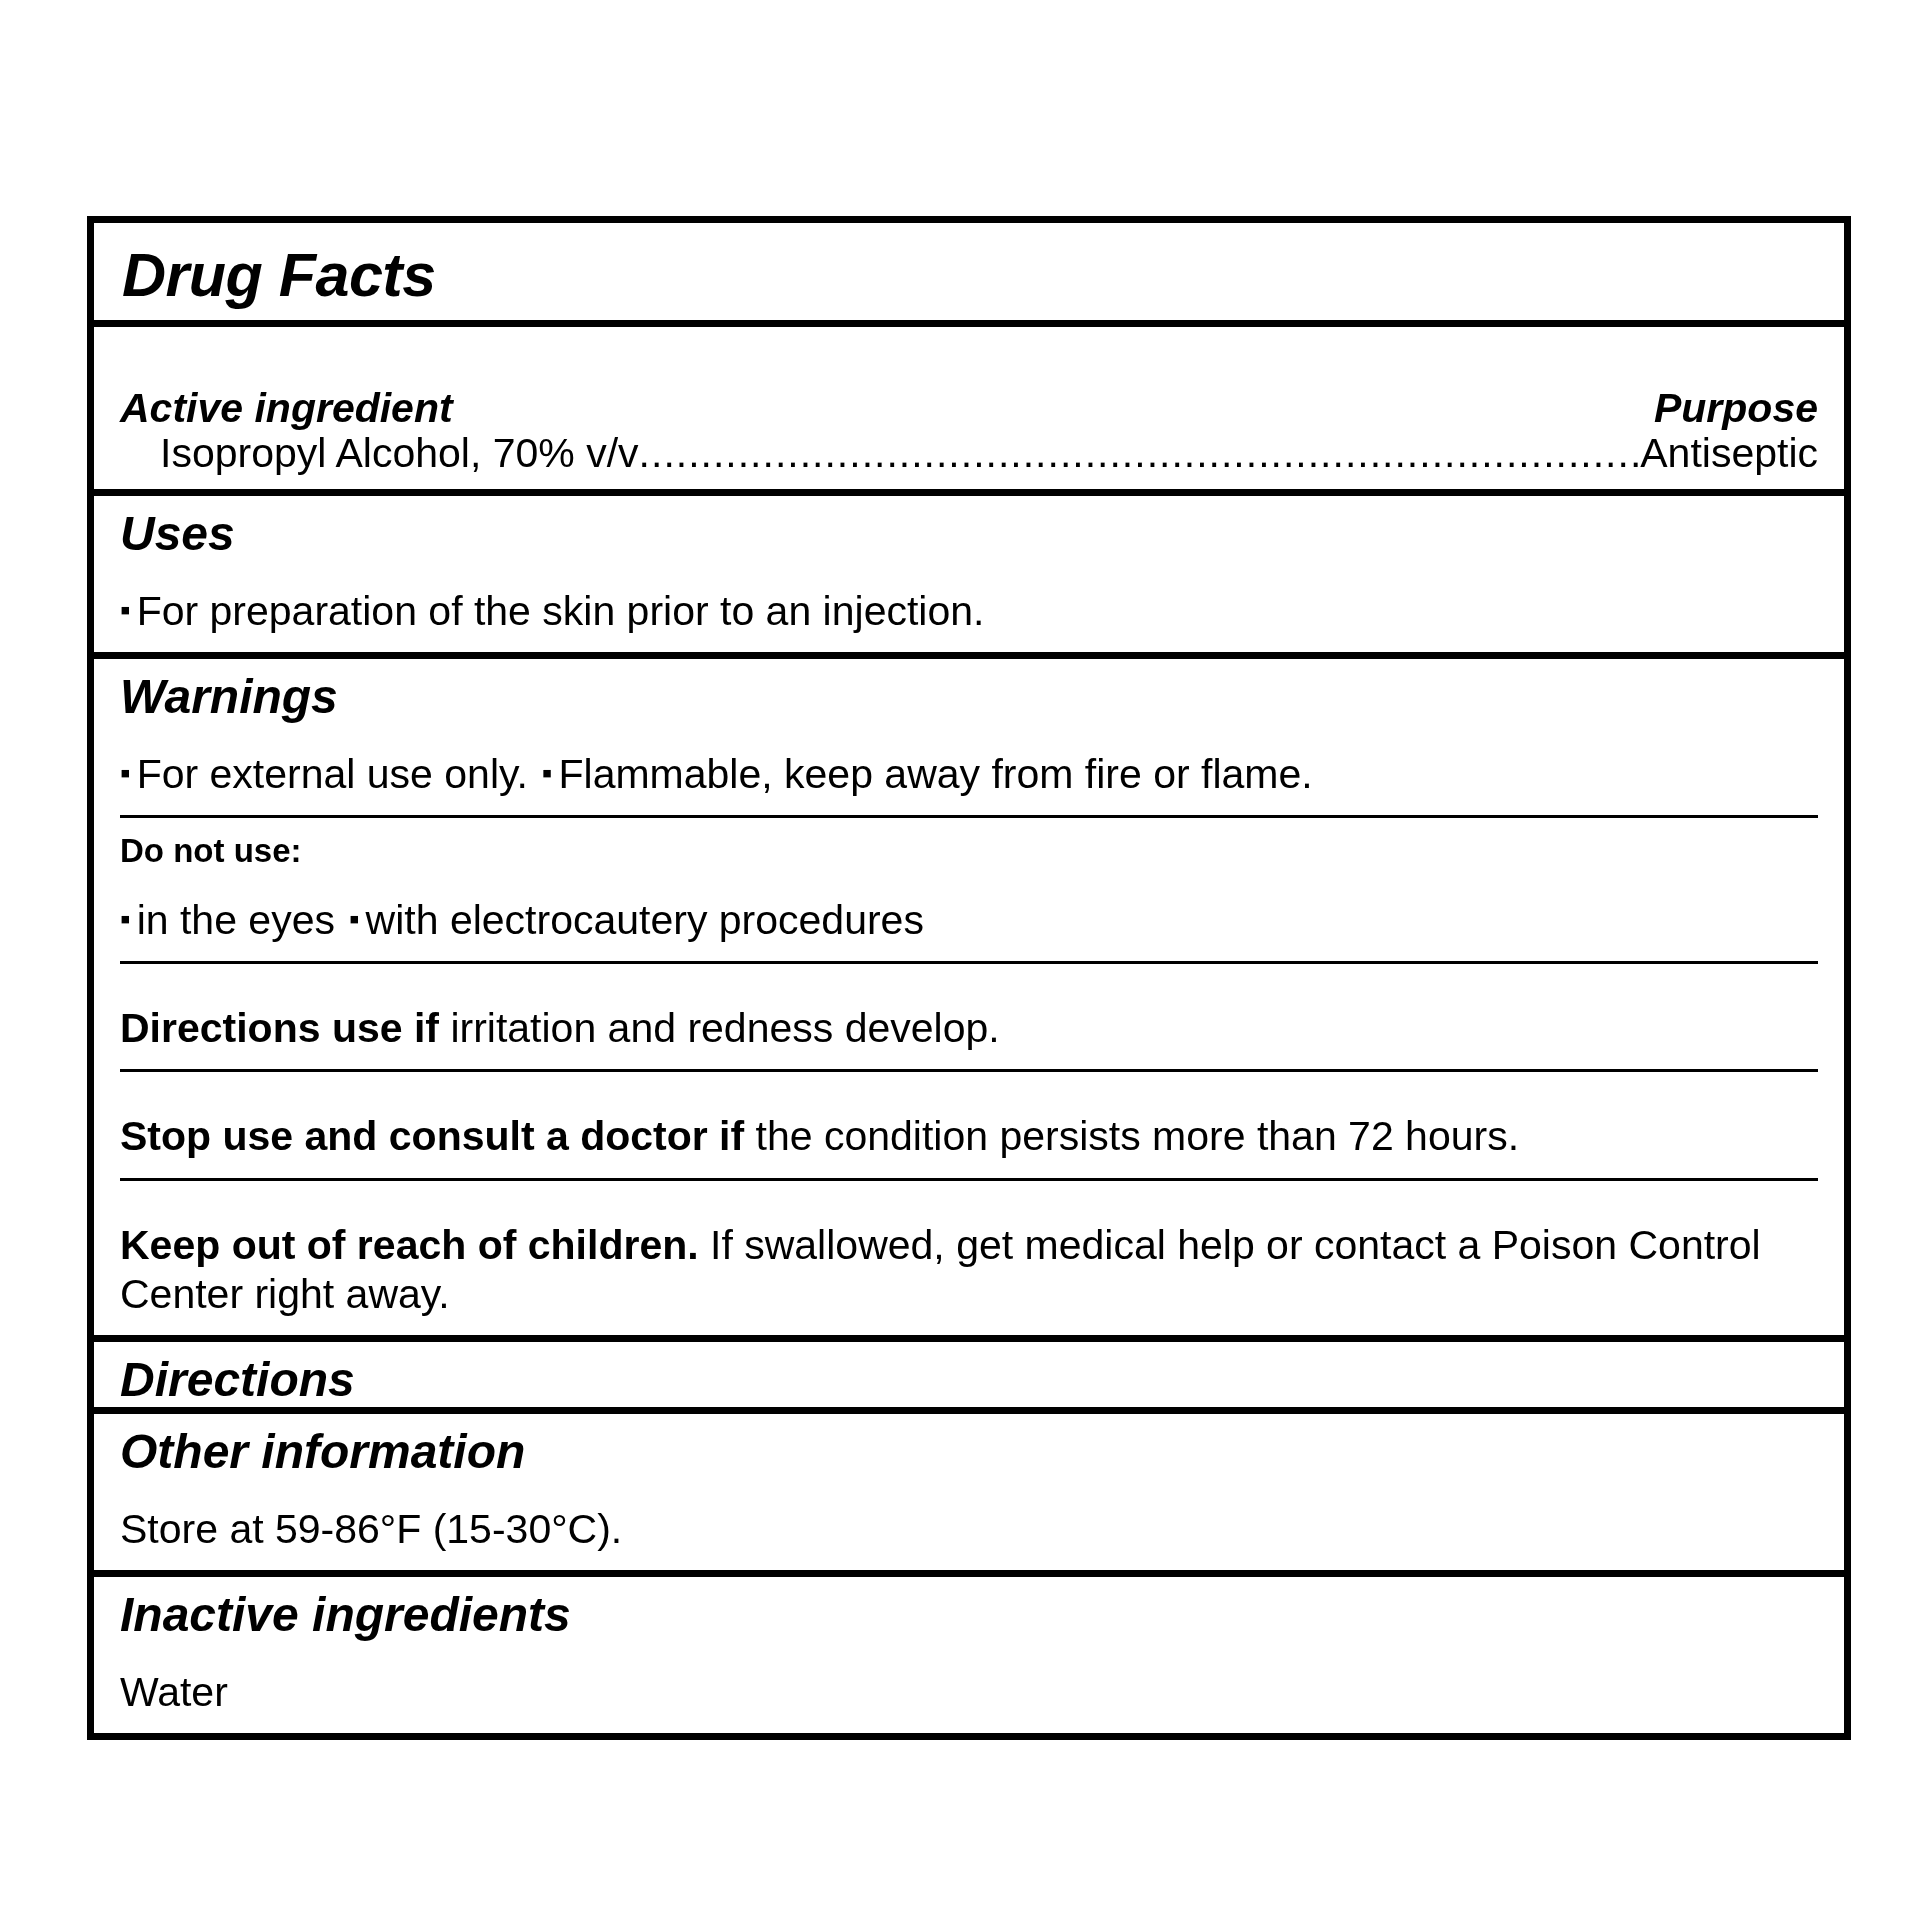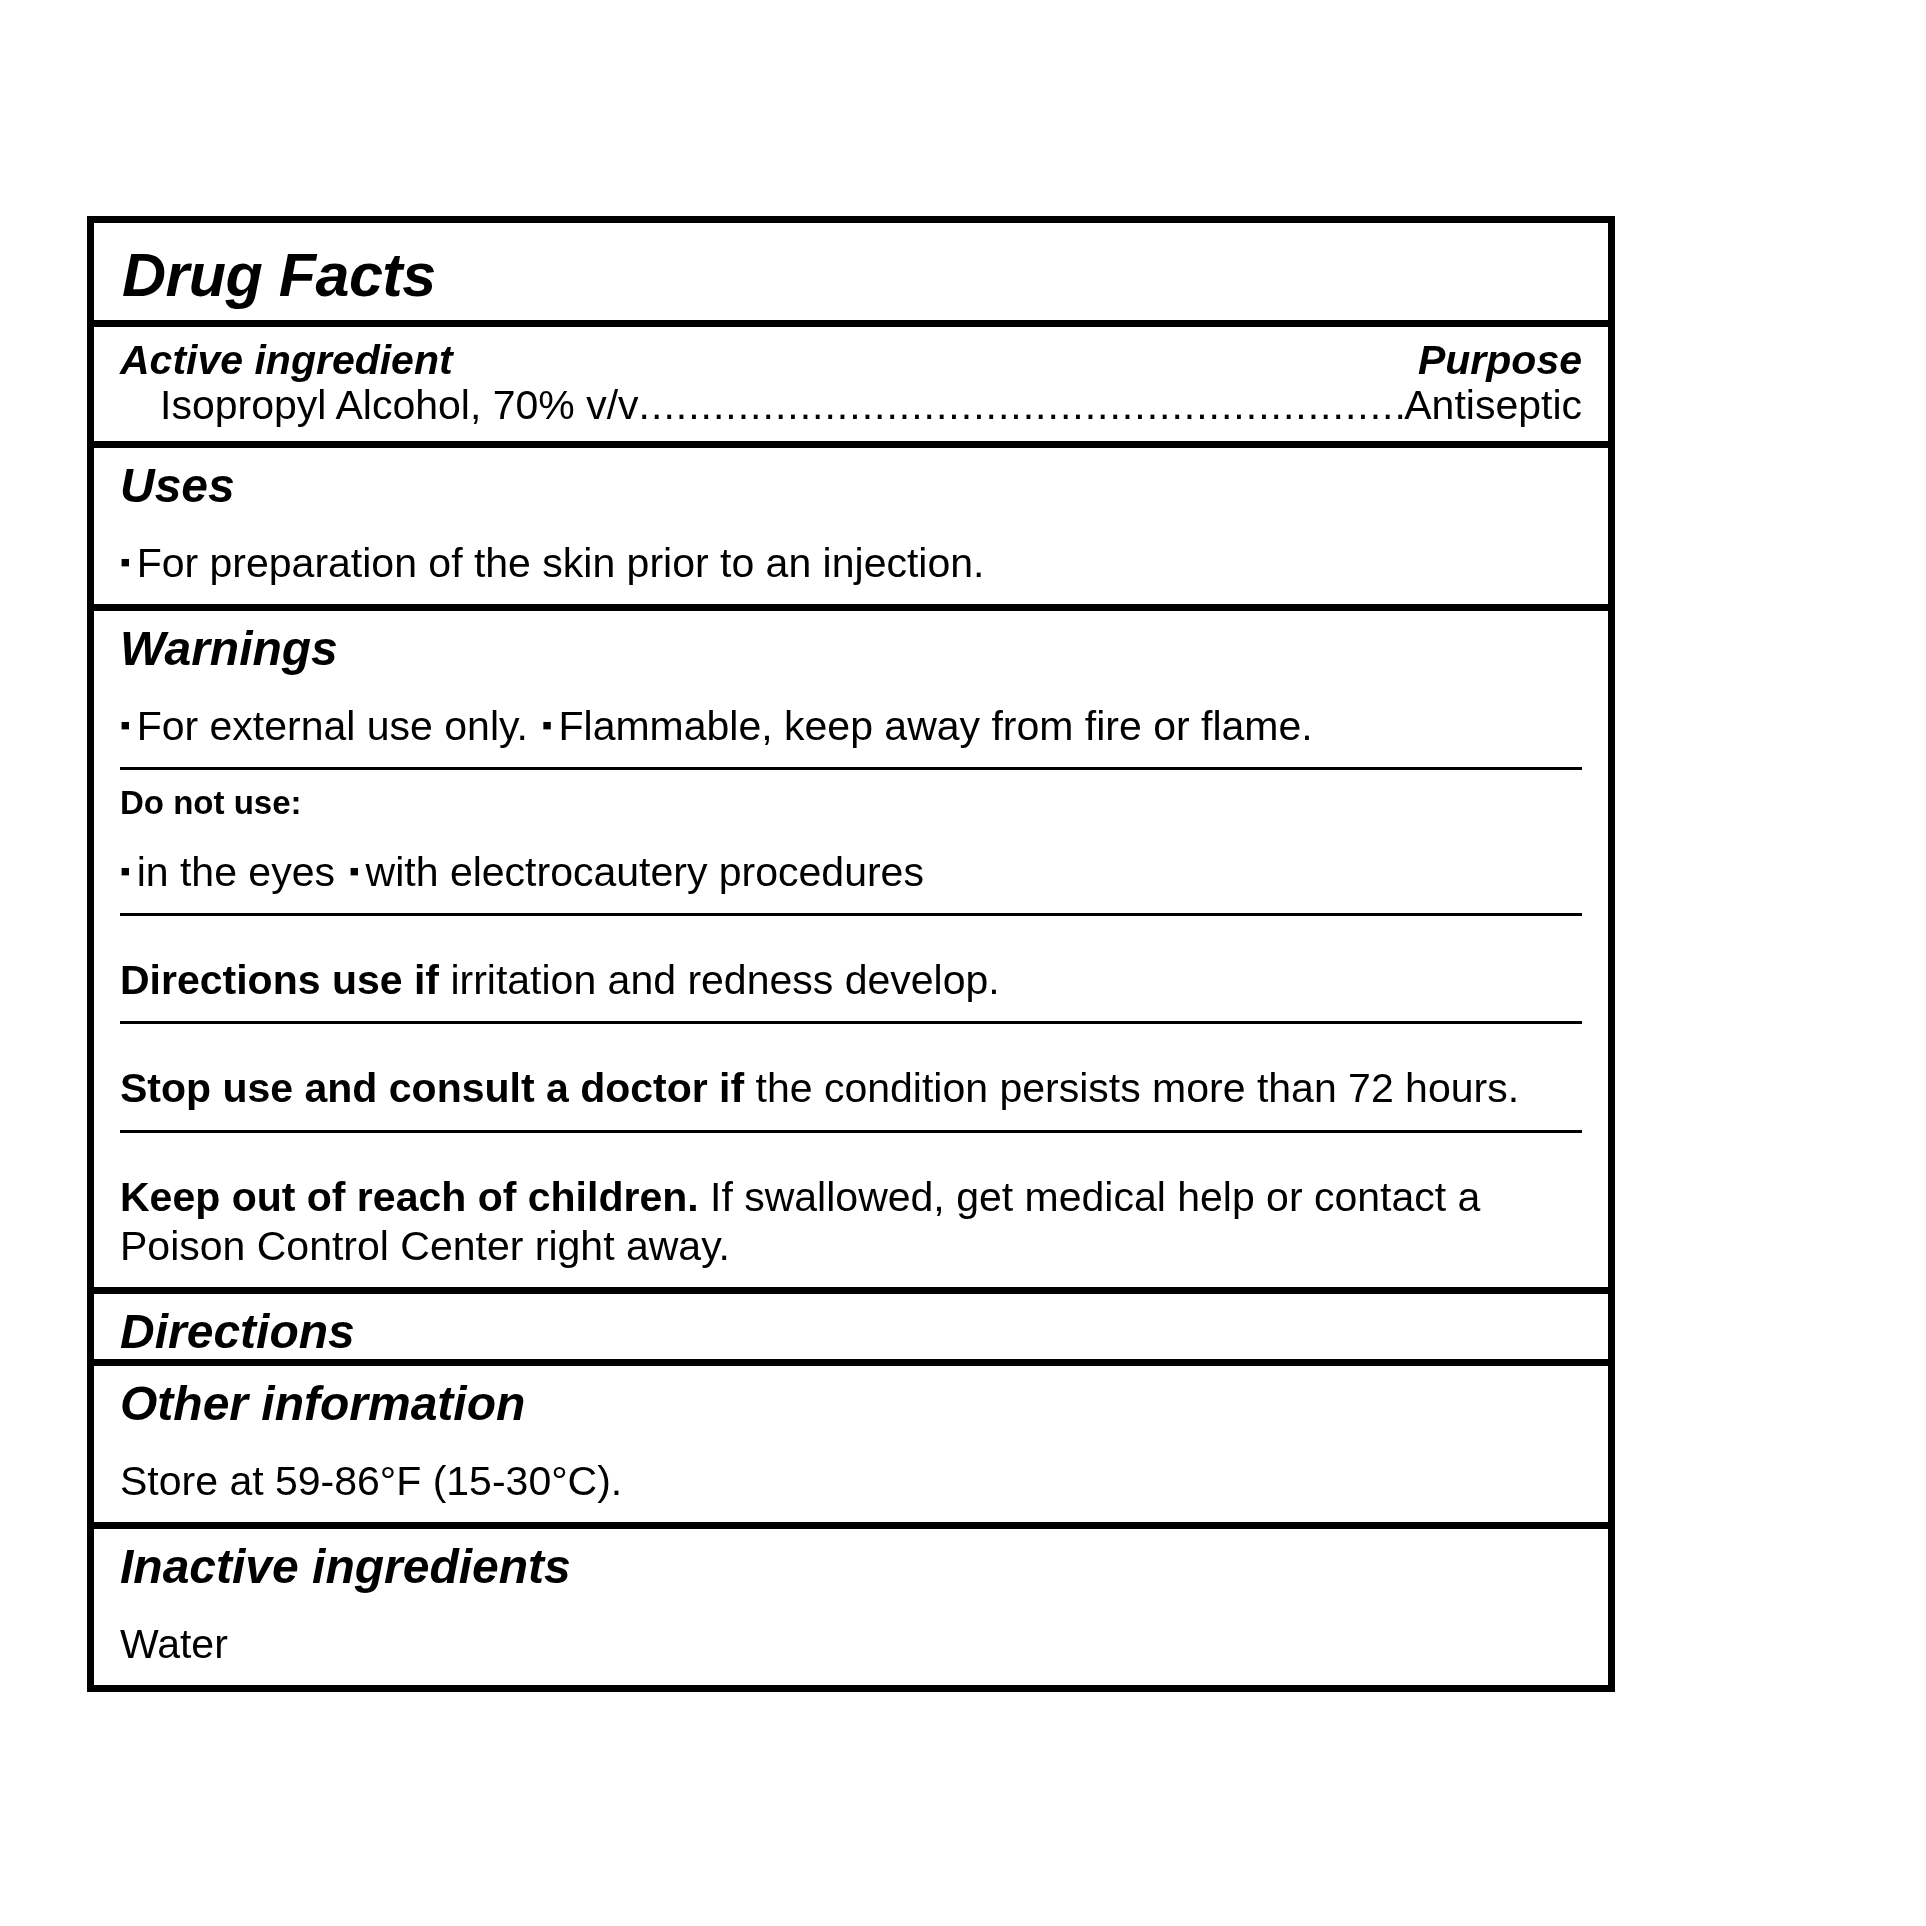--- a/index.html
+++ b/index.html
@@ -20,21 +20,21 @@
     width: 1927px;
     height: 1927px;
     box-sizing: border-box;
   }
 
   
   .drug-facts {
     position: absolute;
     left: 87px;
     top: 216px;
-    width: 1528px;
+    width: 1764px;
     box-sizing: border-box;
     border: 7px solid #000;
     background: #fff;
     padding: 0;
   }
 
   .title {
     font-size: 61px;
     font-style: italic;
     font-weight: bold;
@@ -61,20 +61,21 @@
 
   .row-head {
     display: flex;
     justify-content: space-between;
     align-items: baseline;
     font-size: 41px;
     font-style: italic;
     font-weight: bold;
     padding-top: 12px;
     line-height: 1.05;
+    margin-top: 48px;
   }
 
   .row-body {
     display: flex;
     justify-content: space-between;
     align-items: baseline;
     font-size: 41px;
     line-height: 1.15;
     padding-bottom: 12px;
     white-space: nowrap;

